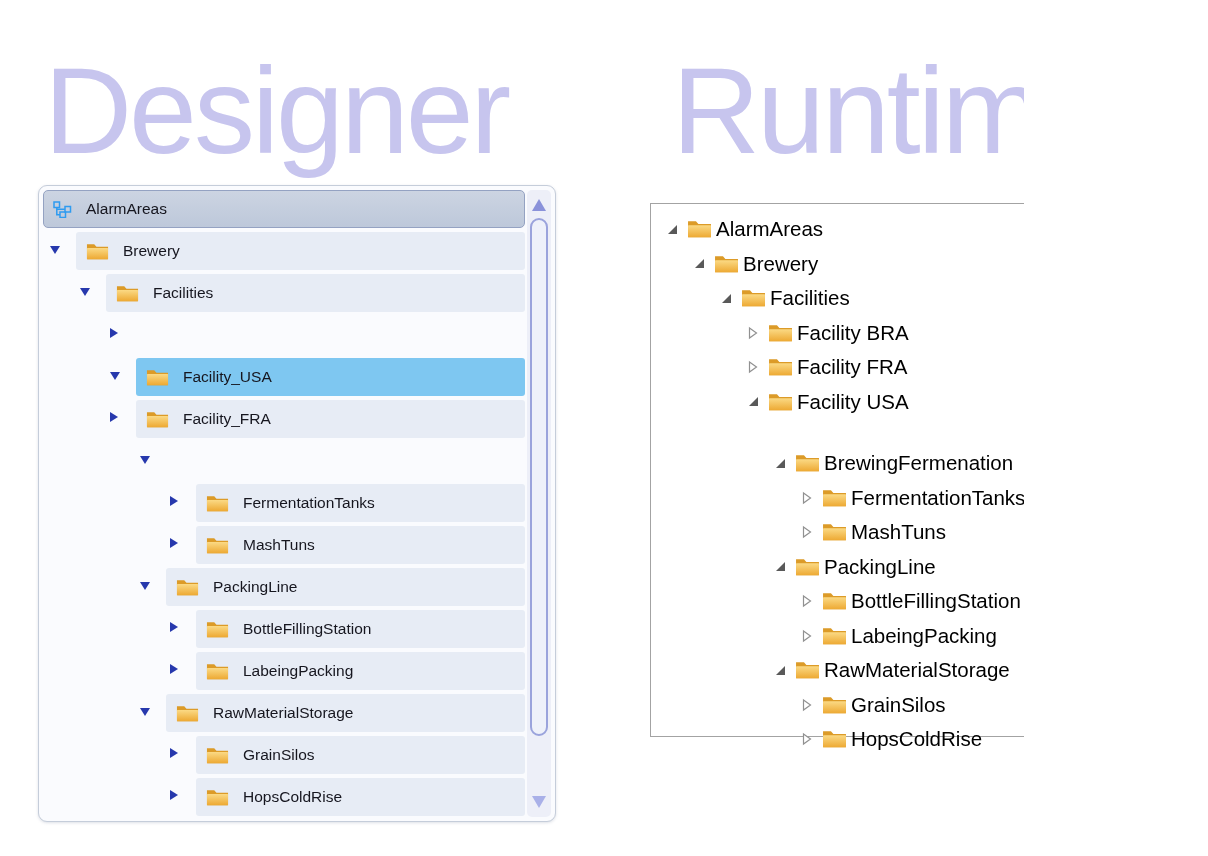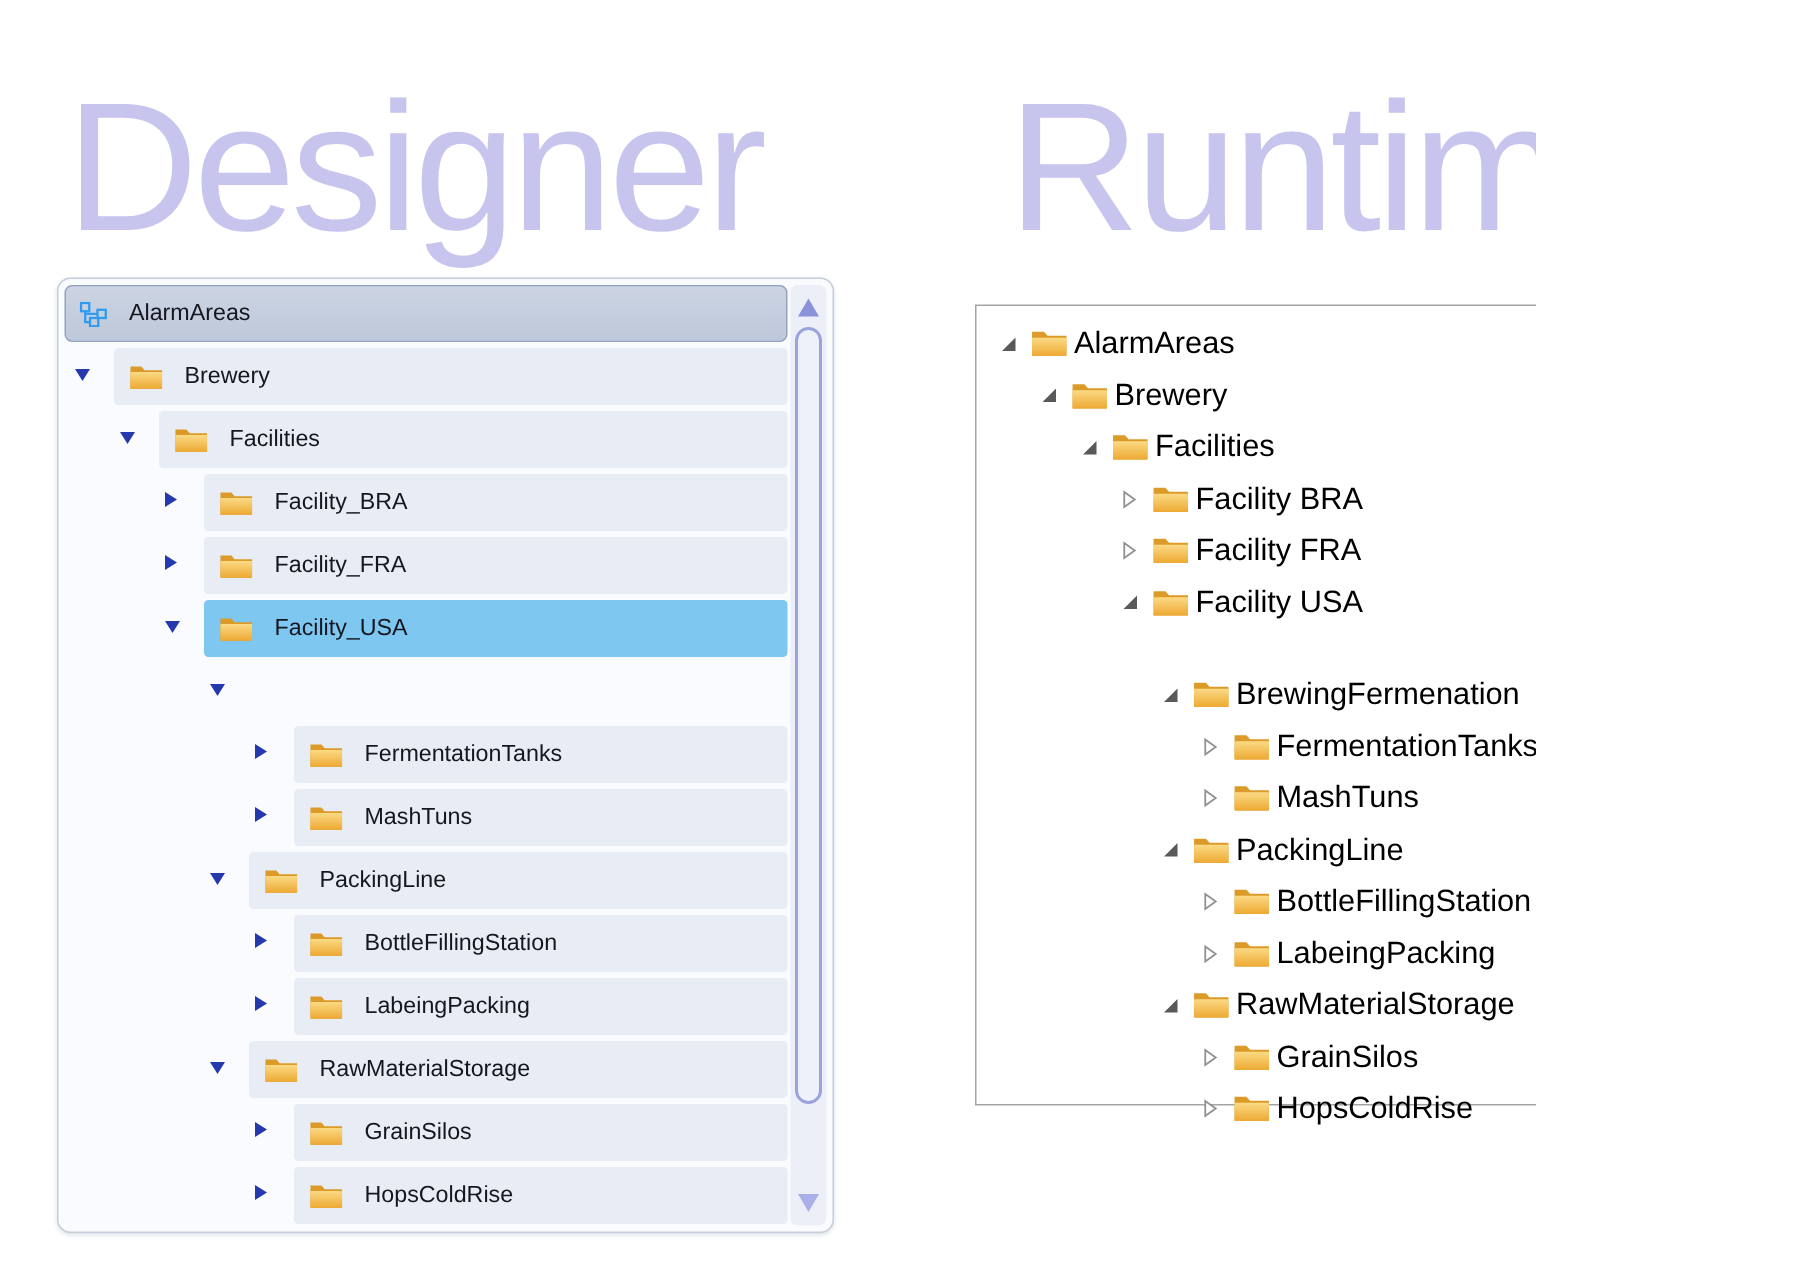--- a/index.html
+++ b/index.html
@@ -143,52 +143,43 @@
         <svg width="23" height="19" viewBox="0 0 24 19">
           <path d="M1 2 h7.6 l2.3 2.6 H23 V17.5 H1 Z" fill="#dc9b28"></path>
           <rect x="1" y="5.8" width="22" height="11.7" rx="0.6" fill="url(#fgrad)"></rect>
         </svg>
       </span>
       <span class="dlabel">Facilities</span>
     </div>
   </div>
         <div class="drow">
     <span class="dexp collapsed" style="left: 67px;"></span>
-    <div class="drowbg" style="left: 93px;">
-      <span class="dfolder">
-        <svg width="23" height="19" viewBox="0 0 24 19">
-          <path d="M1 2 h7.6 l2.3 2.6 H23 V17.5 H1 Z" fill="#dc9b28"></path>
-          <rect x="1" y="5.8" width="22" height="11.7" rx="0.6" fill="url(#fgrad)"></rect>
-        </svg>
-      </span>
-      <span class="dlabel">Facility_BRA</span>
+  </div>
+        <div class="drow">
+    <span class="dexp expanded" style="left: 67px;"></span>
+    <div class="drowbg selected" style="left: 93px;">
+      <span class="dfolder">
+        <svg width="23" height="19" viewBox="0 0 24 19">
+          <path d="M1 2 h7.6 l2.3 2.6 H23 V17.5 H1 Z" fill="#dc9b28"></path>
+          <rect x="1" y="5.8" width="22" height="11.7" rx="0.6" fill="url(#fgrad)"></rect>
+        </svg>
+      </span>
+      <span class="dlabel">Facility_USA</span>
     </div>
   </div>
         <div class="drow">
     <span class="dexp collapsed" style="left: 67px;"></span>
     <div class="drowbg" style="left: 93px;">
       <span class="dfolder">
         <svg width="23" height="19" viewBox="0 0 24 19">
           <path d="M1 2 h7.6 l2.3 2.6 H23 V17.5 H1 Z" fill="#dc9b28"></path>
           <rect x="1" y="5.8" width="22" height="11.7" rx="0.6" fill="url(#fgrad)"></rect>
         </svg>
       </span>
       <span class="dlabel">Facility_FRA</span>
-    </div>
-  </div>
-        <div class="drow">
-    <span class="dexp expanded" style="left: 67px;"></span>
-    <div class="drowbg selected" style="left: 93px;">
-      <span class="dfolder">
-        <svg width="23" height="19" viewBox="0 0 24 19">
-          <path d="M1 2 h7.6 l2.3 2.6 H23 V17.5 H1 Z" fill="#dc9b28"></path>
-          <rect x="1" y="5.8" width="22" height="11.7" rx="0.6" fill="url(#fgrad)"></rect>
-        </svg>
-      </span>
-      <span class="dlabel">Facility_USA</span>
     </div>
   </div>
         <div class="drow">
     <span class="dexp expanded" style="left: 97px;"></span>
   </div>
         <div class="drow">
     <span class="dexp collapsed" style="left: 127px;"></span>
     <div class="drowbg" style="left: 153px;">
       <span class="dfolder">
         <svg width="23" height="19" viewBox="0 0 24 19">

